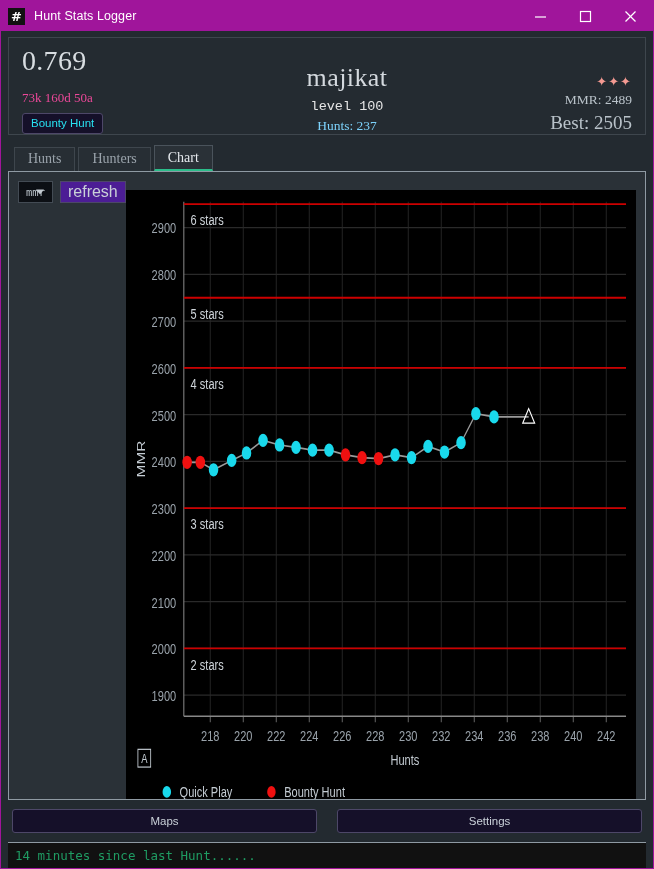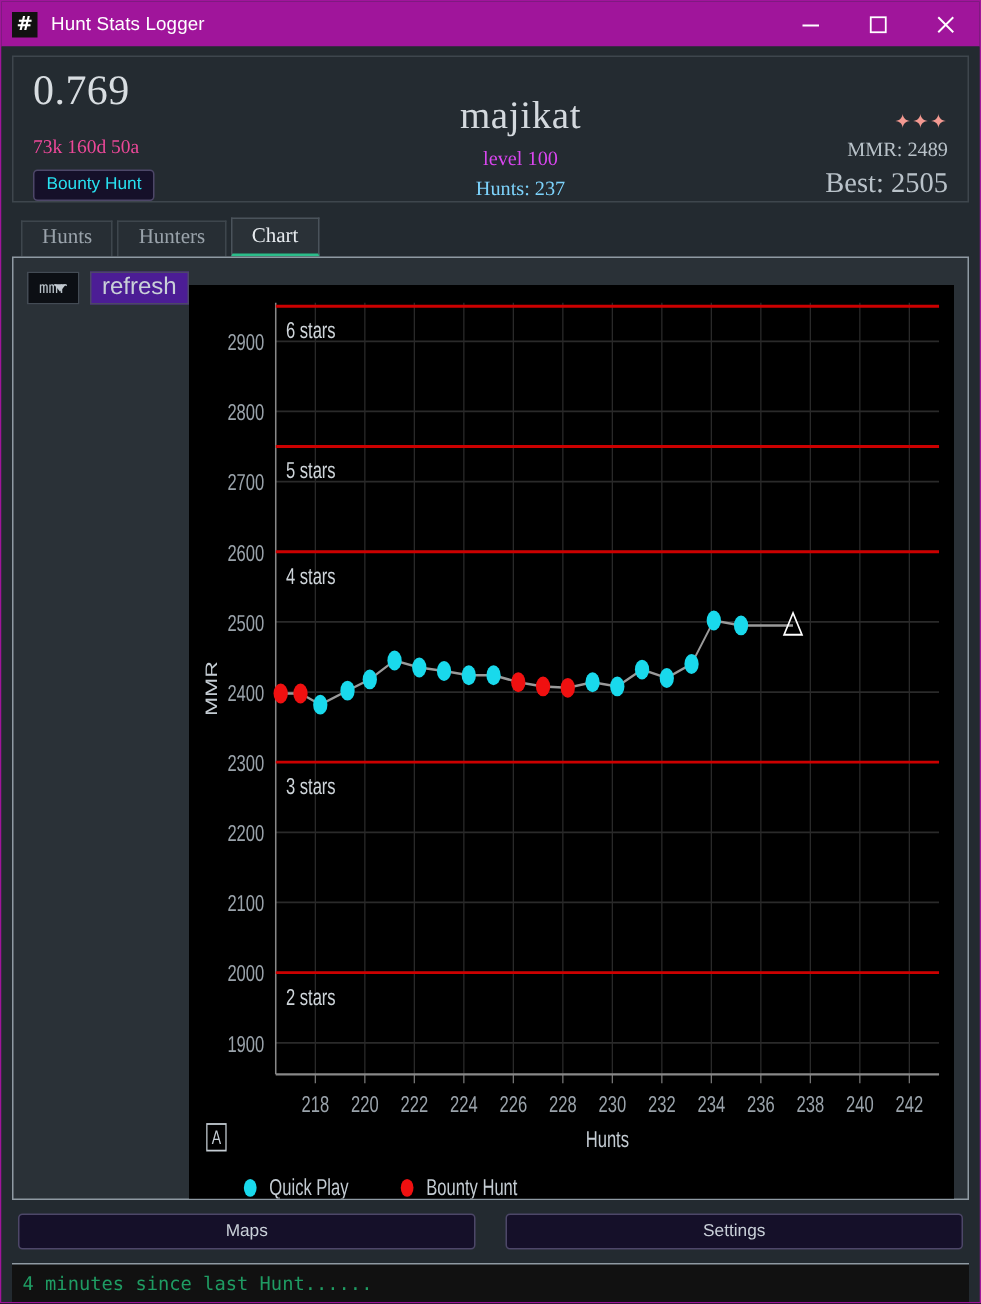--- a/index.html
+++ b/index.html
@@ -79,21 +79,21 @@
     color: #28e0f0;
     font-size: 11.5px;
     padding: 3px 8px 4px 8px;
     font-family: "Liberation Sans", sans-serif;
   }
   .hdr-center {
     flex: 1 1 auto; text-align: center;
     font-family: "Liberation Serif", serif;
   }
   .hdr-name { font-size: 26px; color: #d4d9de; line-height: 1.2; letter-spacing: .4px; }
-  .hdr-level { font-size: 13.5px; color: #d946ef; margin-top: 6px; }
+  .hdr-level { font-size: 13.5px; color: #e5e5e5; margin-top: 6px; font-family: Liberation Mono, monospace; }
   .hdr-hunts { font-size: 13.5px; color: #7dd3fc; margin-top: 4px; }
   .hdr-right { width: 150px; text-align: right; font-family: "Liberation Serif", serif; }
   .stars { color: #f49a92; font-size: 13px; letter-spacing: 1px; line-height: 1.1;
            font-family: "DejaVu Sans", sans-serif; }
   .hdr-mmr { font-size: 13.5px; color: #b9c2c9; margin-top: 3px; }
   .hdr-best { font-size: 19px; color: #b9c2c9; margin-top: 4px; }
 
   
   .tabrow { display: flex; align-items: flex-end; margin-top: 10px; height: 26px; flex: 0 0 26px; padding-left: 6px; }
   .tab {
@@ -361,16 +361,16 @@
       </div>
 
     </div>
 
     <div class="btnrow">
       <div class="bigbtn">Maps</div>
       <div class="bigbtn">Settings</div>
     </div>
 
     <div class="statusbar">
-      <span>4 minutes since last Hunt......</span>
+      <span>14 minutes since last Hunt......</span>
     </div>
   </div>
 </div>
 
 </body></html>

